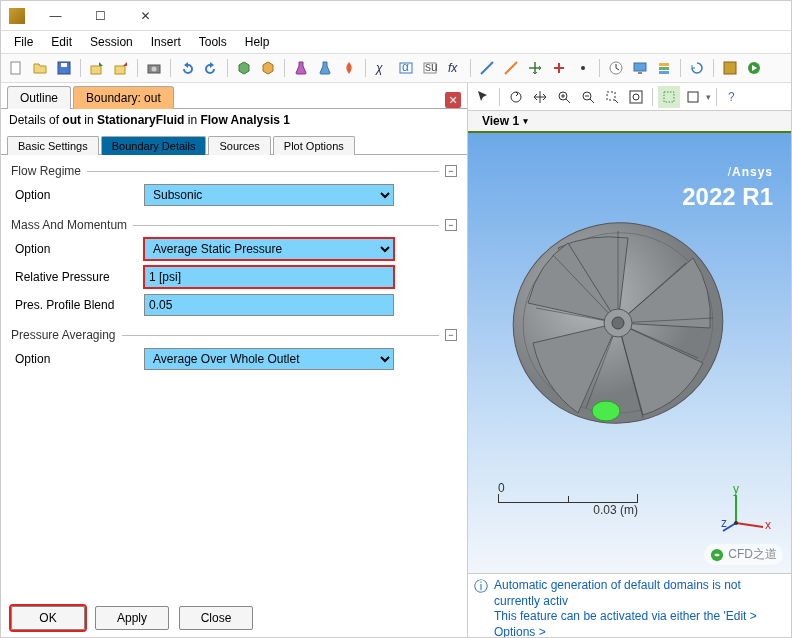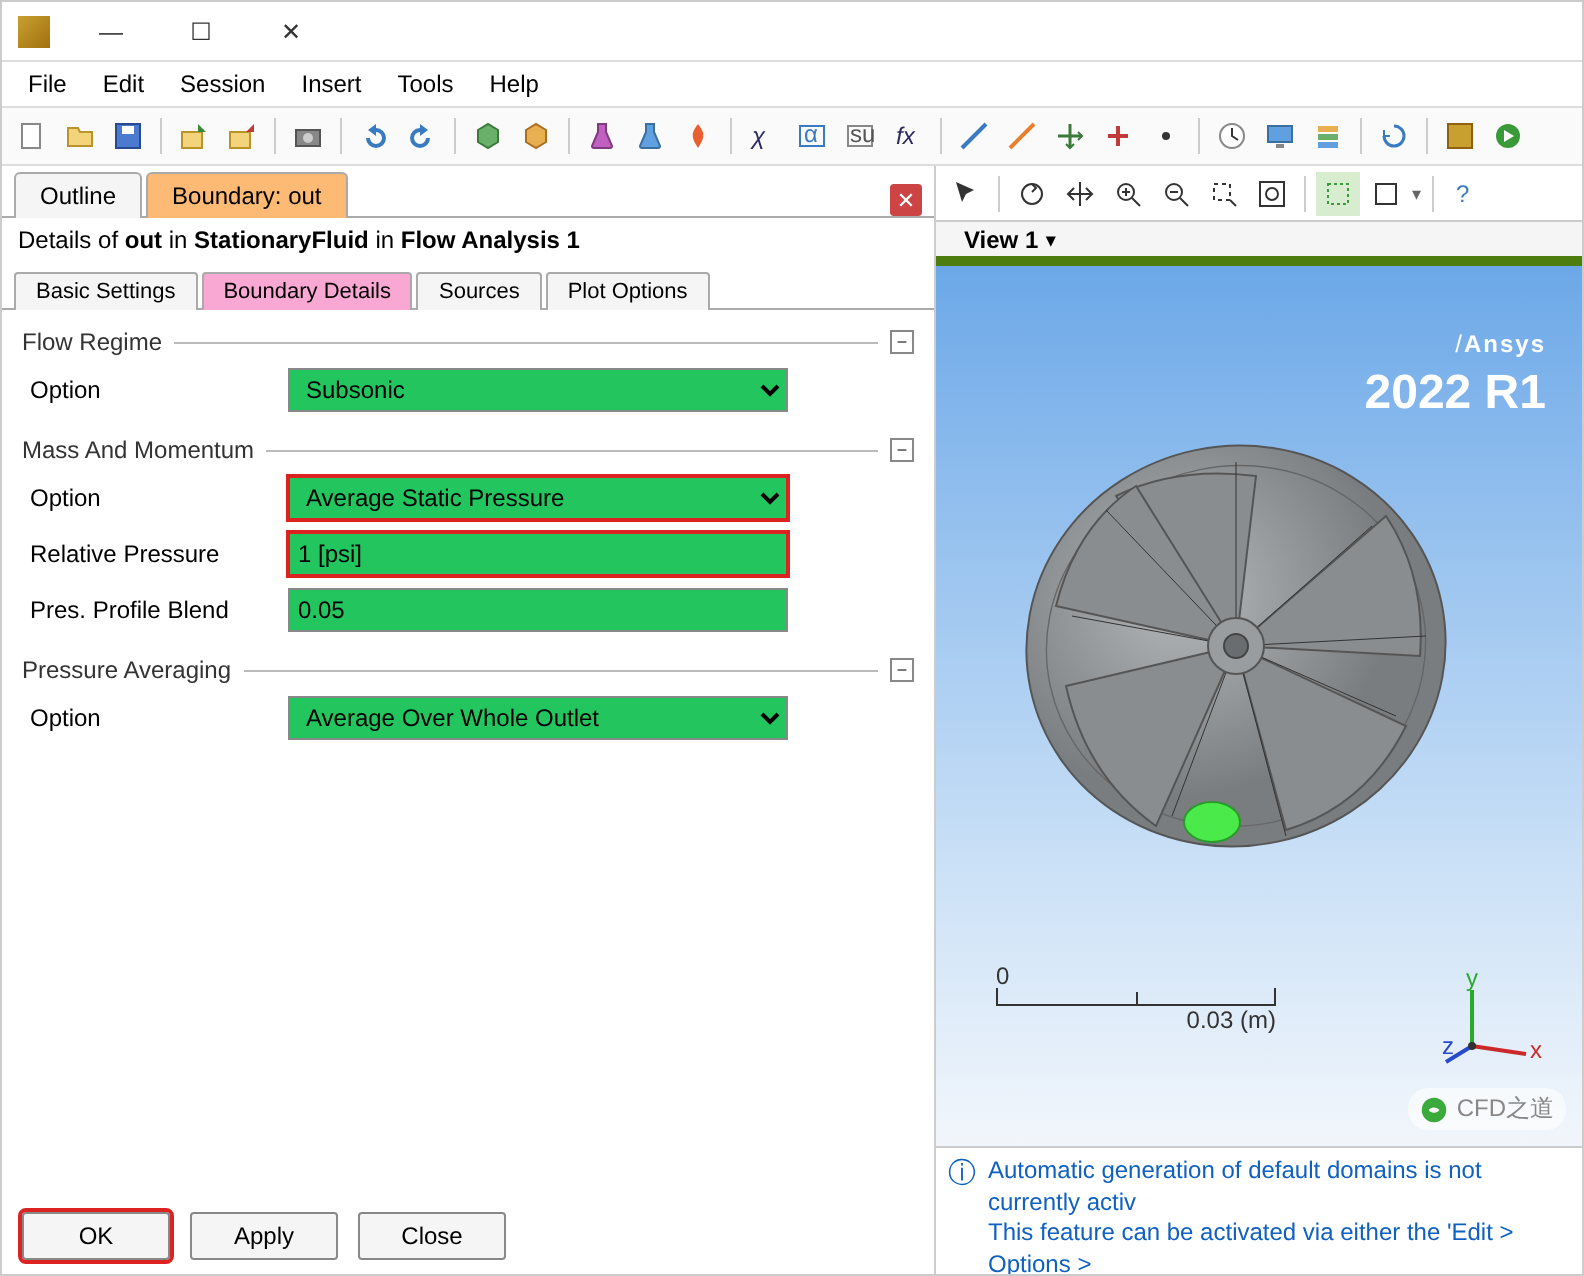--- a/index.html
+++ b/index.html
@@ -24,40 +24,40 @@
 .tab-strip { height: 26px; display: flex; align-items: end; padding: 0 6px; position: relative; border-bottom: 1px solid #aaa; }
 .tab { padding: 4px 12px; border: 1px solid #aaa; border-bottom: none; margin-right: 2px; background: #f5f5f5; border-radius: 3px 3px 0 0; position: relative; top: 1px; }
 .tab.active { background: #fdba74; font-weight: normal; }
 .tab-close { margin-left: auto; width: 16px; height: 16px; background: #c44; color: #fff; display: flex; align-items: center; justify-content: center; border-radius: 2px; font-size: 11px; cursor: pointer; }
 
 .details-label { padding: 4px 8px; font-size: 12px; }
 .details-label b { font-weight: bold; }
 
 .sub-tab-strip { height: 24px; display: flex; align-items: end; padding: 0 6px; border-bottom: 1px solid #aaa; }
 .sub-tab { padding: 3px 10px; border: 1px solid #aaa; border-bottom: none; margin-right: 2px; background: #f5f5f5; border-radius: 2px 2px 0 0; position: relative; top: 1px; font-size: 11px; }
-.sub-tab.active { background: #f9a8d4; }
+.sub-tab.active { background: #0369a1; }
 
 .form-area { flex: 1; padding: 6px 10px; overflow: auto; }
 .group { margin-bottom: 6px; }
 .group-header { display: flex; align-items: center; height: 20px; font-size: 11px; color: #333; }
 .group-header .line { flex: 1; height: 1px; background: #bbb; margin: 0 6px; }
 .group-header .collapse { width: 12px; height: 12px; border: 1px solid #888; display: flex; align-items: center; justify-content: center; font-size: 9px; line-height: 1; }
 .form-row { display: flex; align-items: center; height: 28px; gap: 8px; }
 .form-row label { width: 125px; font-size: 12px; padding-left: 4px; }
 .form-row .control { flex: 1; max-width: 250px; }
-.form-row select, .form-row input { width: 100%; height: 22px; border: 1px solid #888; padding: 0 4px; font-size: 12px; background: #22c55e; }
+.form-row select, .form-row input { width: 100%; height: 22px; border: 1px solid #888; padding: 0 4px; font-size: 12px; background: #7dd3fc; }
 .form-row.highlight select, .form-row.highlight input { outline: 2px solid #d22; outline-offset: -1px; }
 
 .button-bar { height: 38px; display: flex; align-items: center; padding: 0 10px; gap: 10px; }
 .button-bar button { width: 74px; height: 24px; border: 1px solid #888; background: #f5f5f5; border-radius: 2px; }
 .button-bar button.primary { outline: 2px solid #d22; outline-offset: 0px; }
 
 .right-panel { flex: 1; display: flex; flex-direction: column; }
 .view-toolbar { height: 28px; border-bottom: 1px solid #ccc; display: flex; align-items: center; padding: 0 4px; gap: 2px; }
-.view-tab-strip { height: 22px; display: flex; align-items: center; padding: 0 6px; background: #f5f5f5; border-bottom: 5px solid #4d7c0f; }
+.view-tab-strip { height: 22px; display: flex; align-items: center; padding: 0 6px; background: #f5f5f5; border-bottom: 2px solid #4d7c0f; }
 .view-tab { padding: 2px 8px; font-weight: bold; font-size: 11px; display: flex; align-items: center; gap: 4px; }
 
 .viewport { flex: 1; background: linear-gradient(180deg, #6ca8e8 0%, #cde2f7 70%, #f2f6fb 100%); position: relative; overflow: hidden; }
 .brand { position: absolute; top: 18px; right: 18px; text-align: right; color: #fff; font-weight: bold; }
 .brand .ansys { font-size: 28px; letter-spacing: 1px; }
 .brand .year { font-size: 24px; }
 .scalebar { position: absolute; bottom: 56px; left: 30px; color: #333; font-size: 12px; }
 .scalebar .bar { width: 140px; height: 8px; border-bottom: 1px solid #333; position: relative; }
 .scalebar .bar::before, .scalebar .bar::after { content: ""; position: absolute; width: 1px; height: 8px; background: #333; bottom: 0; }
 .scalebar .bar::before { left: 0; } .scalebar .bar::after { right: 0; }

